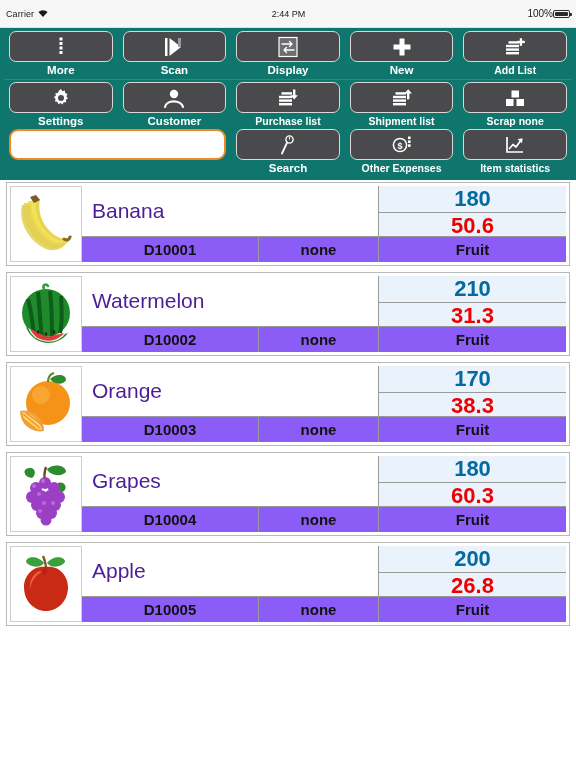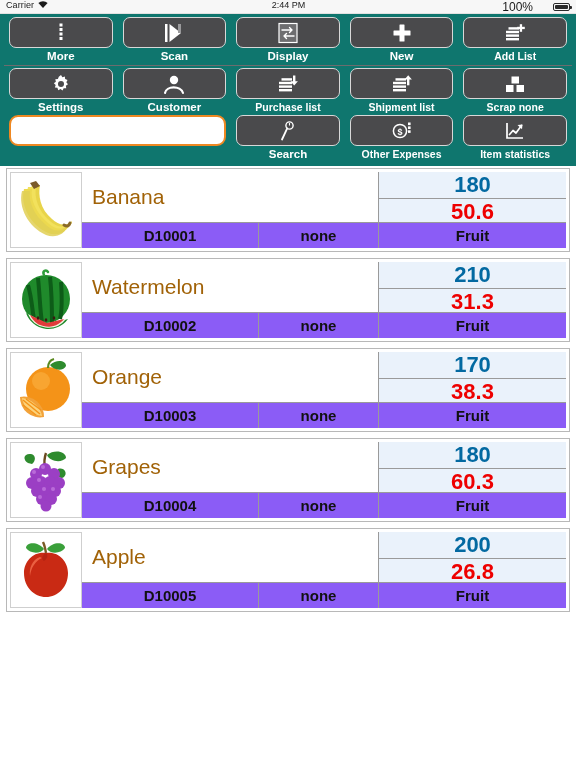--- a/index.html
+++ b/index.html
@@ -10,47 +10,47 @@
   body {
     width: 576px;
     height: 768px;
     overflow: hidden;
     font-family: "Liberation Sans", sans-serif;
     -webkit-font-smoothing: antialiased;
   }
 
   
   .statusbar {
-    height: 14px;
+    height: 28px;
     background: #f7f7f7;
     border-bottom: 1px solid #e2e2e2;
     display: flex;
-    align-items: flex-start;
+    align-items: center;
     padding: 0 6px;
     box-sizing: border-box;
     font-size: 9px;
     color: #1a1a1a;
     position: relative;
   }
   .sb-left { display: flex; align-items: center; gap: 4px; }
   .sb-carrier { font-size: 9px; letter-spacing: 0.1px; }
   .wifi-glyph { font-size: 9px; line-height: 1; display: inline-block; transform: translateY(-0.5px); }
   .sb-center {
     position: absolute;
     left: 1px; right: 0;
     text-align: center;
     font-size: 9px;
     font-weight: normal;
   }
   .sb-right {
     margin-left: auto;
     display: flex;
     align-items: center;
-    gap: 20px;
-    font-size: 12px;
+    gap: 0;
+    font-size: 10px;
     z-index: 2;
   }
   .battery {
     width: 17px; height: 8px;
     border: 1px solid #2b2b2b;
     border-radius: 2px;
     position: relative;
     box-sizing: border-box;
     padding: 1px;
   }
@@ -175,21 +175,21 @@
     display: flex;
     flex: 1 1 auto;
     min-height: 0;
   }
   .name-cell {
     flex: 1 1 auto;
     display: flex;
     align-items: center;
     padding-left: 10px;
     font-size: 21px;
-    color: #a16207;
+    color: #4c1d95;
     border-right: 1px solid #9a9a9a;
     box-sizing: border-box;
     overflow: hidden;
     white-space: nowrap;
     text-align: right;
   }
   .nums-cell {
     width: 187px;
     flex: 0 0 187px;
     display: flex;

